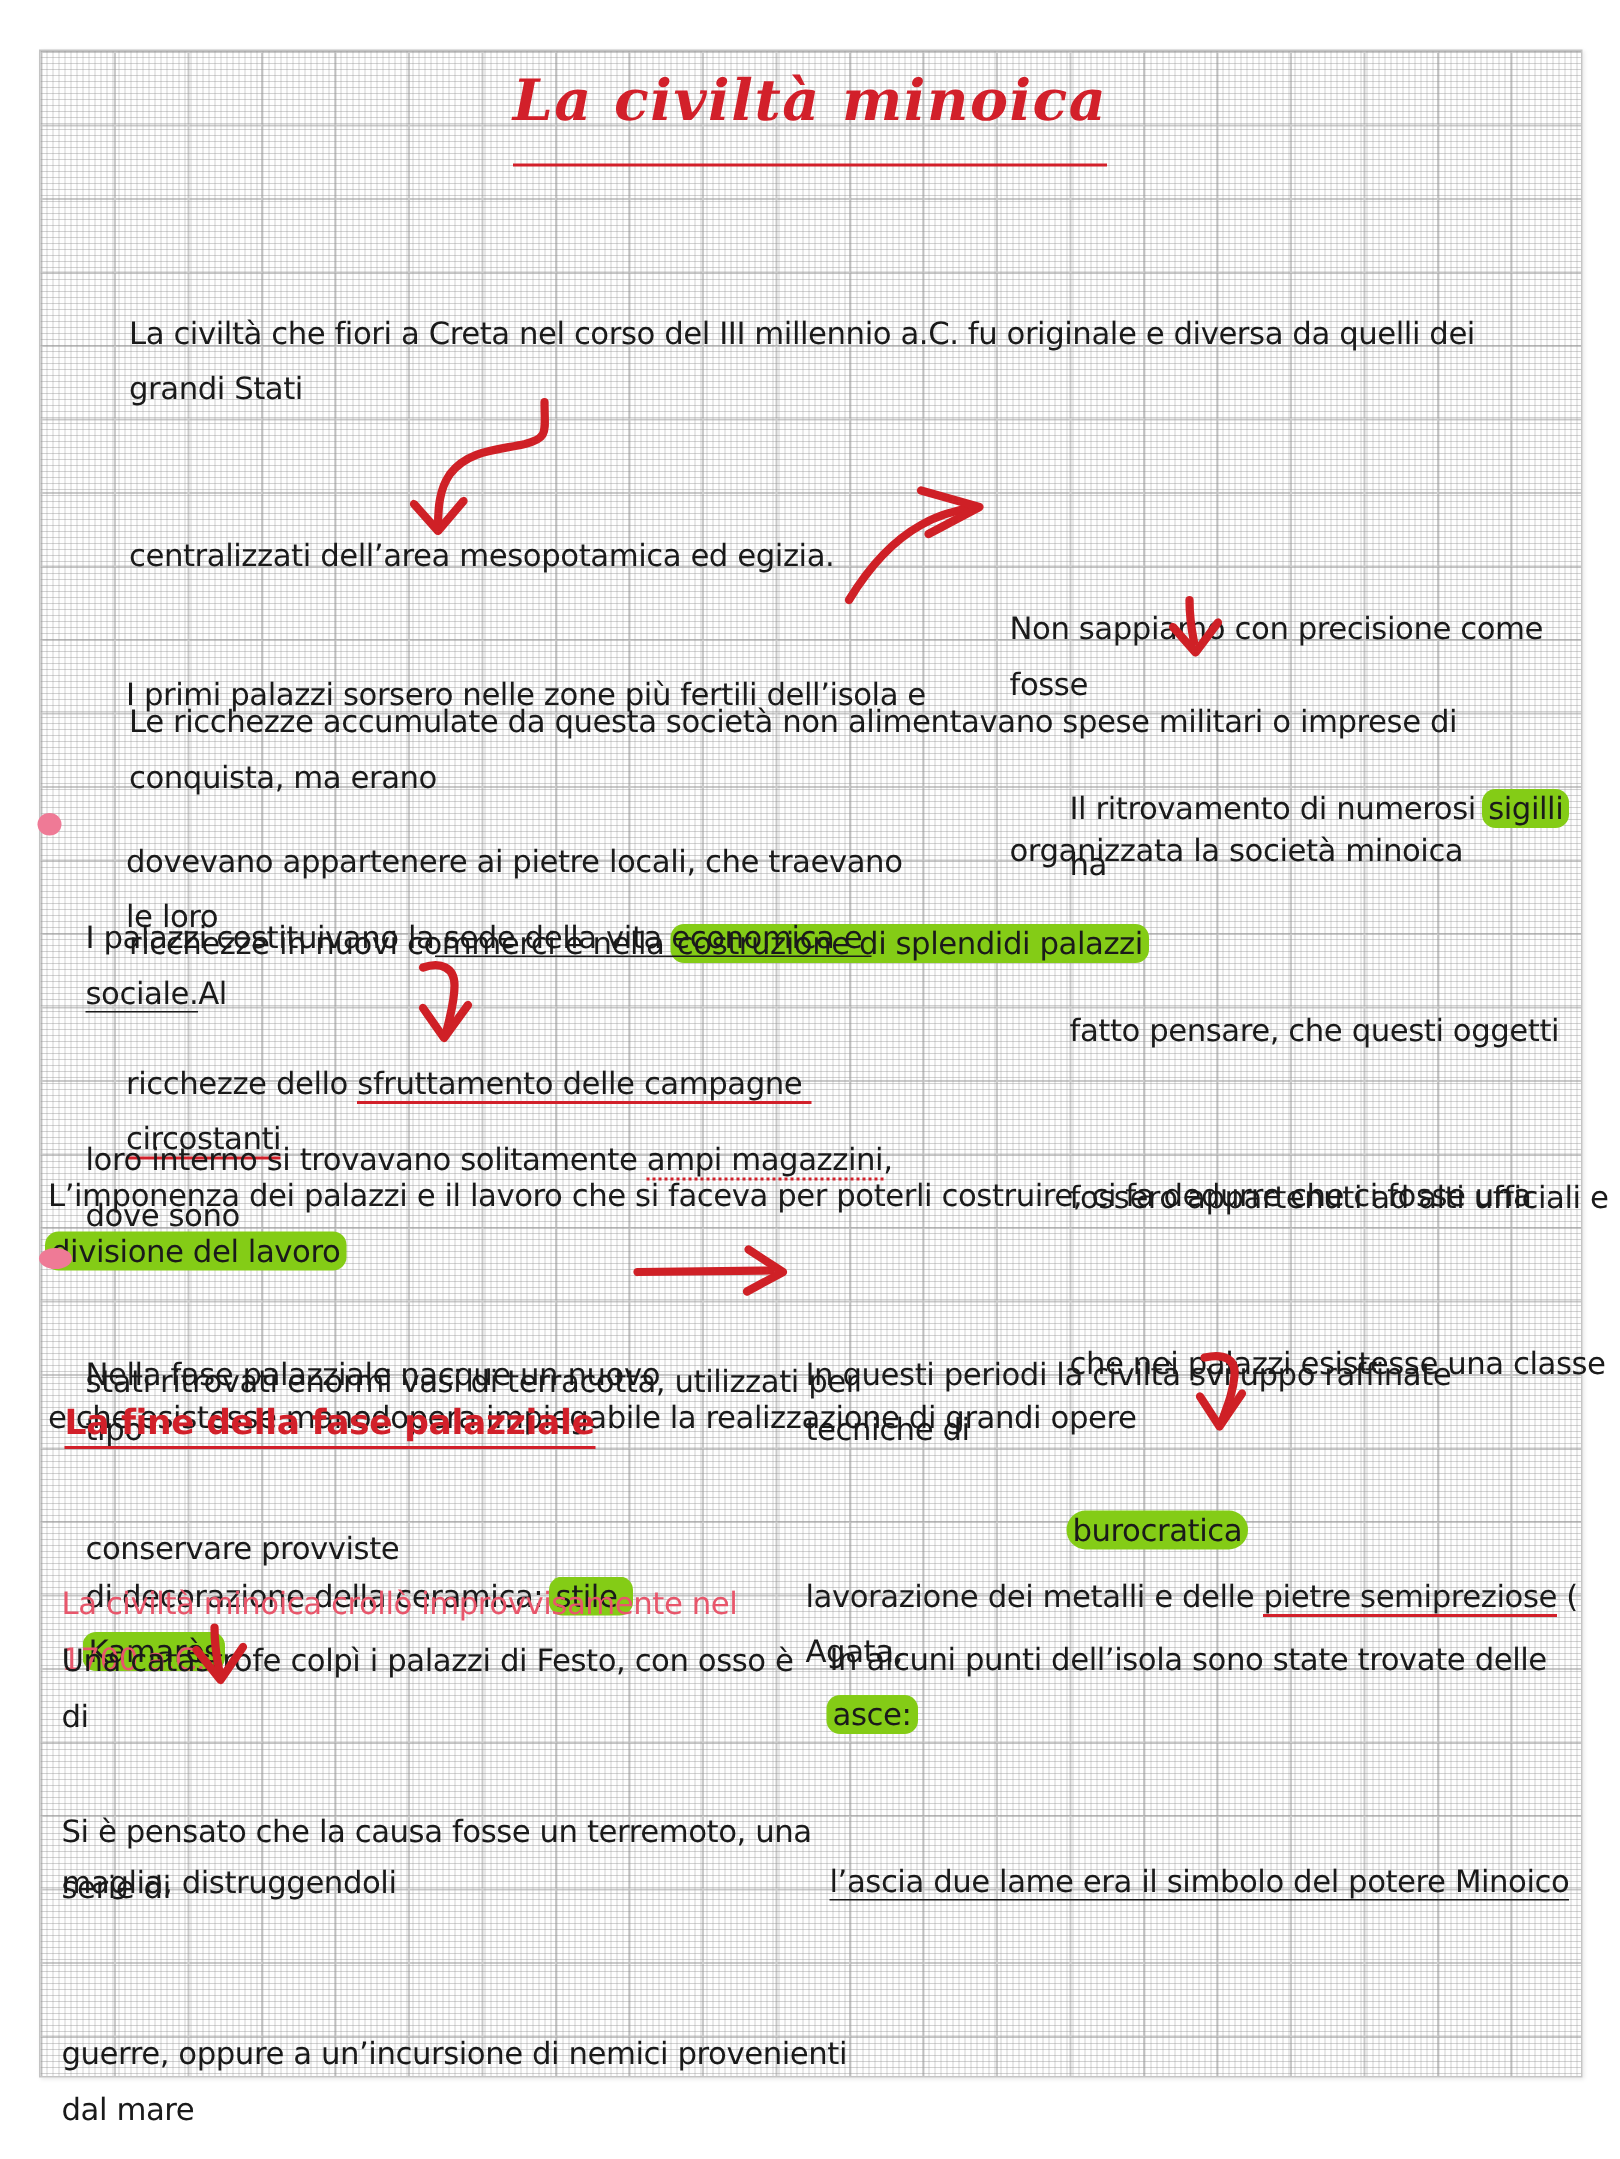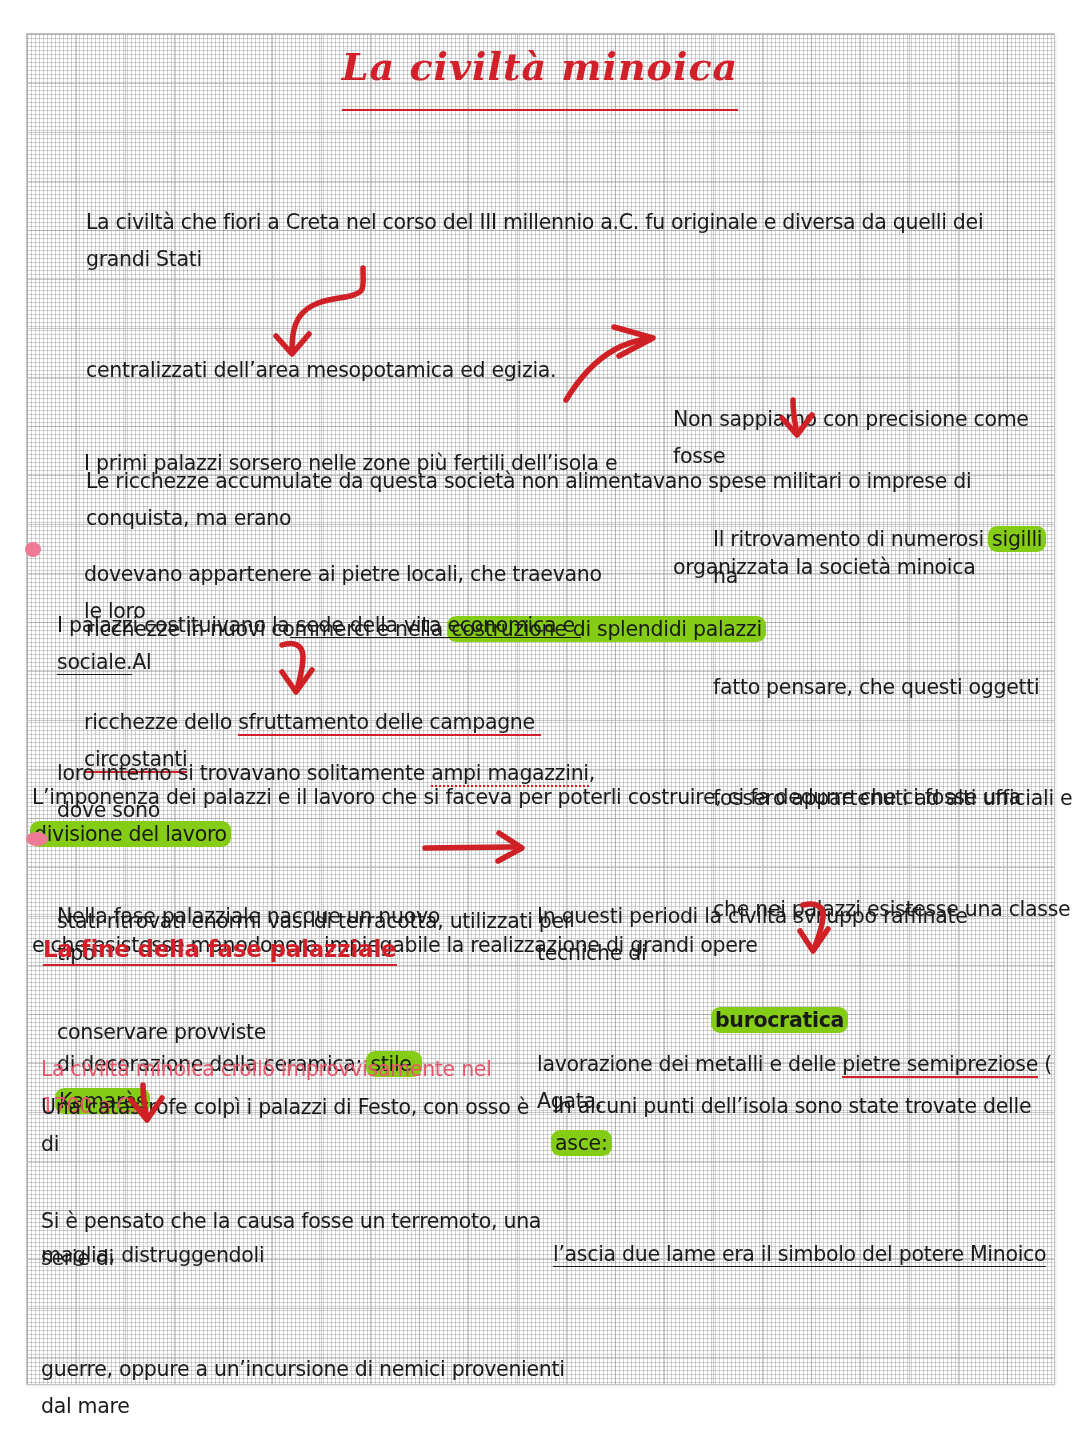--- a/index.html
+++ b/index.html
@@ -127,21 +127,21 @@
 
   
   .hl {
     background: #84cc16;
     border-radius: 9px;
     padding: 1px 4px;
     margin: 0 -2px;
     box-decoration-break: clone;
     -webkit-box-decoration-break: clone;
   }
-  .hl.bold { font-weight: bold; }
+  .hl.bold { font-weight: normal; border-radius: 13px; }
 
   
   .ul      { border-bottom: 1.6px solid #1a1a1a; }
   .ul-red  { border-bottom: 2.2px solid #d2202a; }
   .ul-wavy {
     border-bottom: 2px dotted #d2202a;
   }
 
   
   .bullet {

